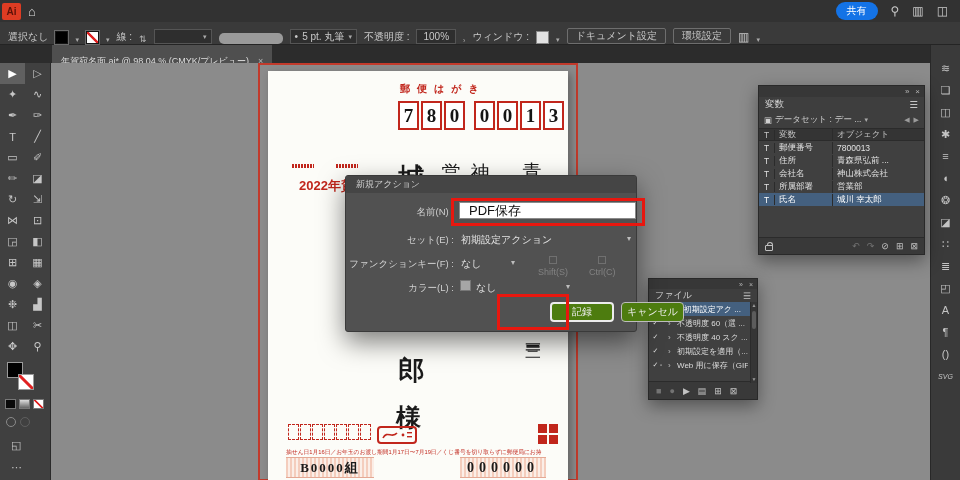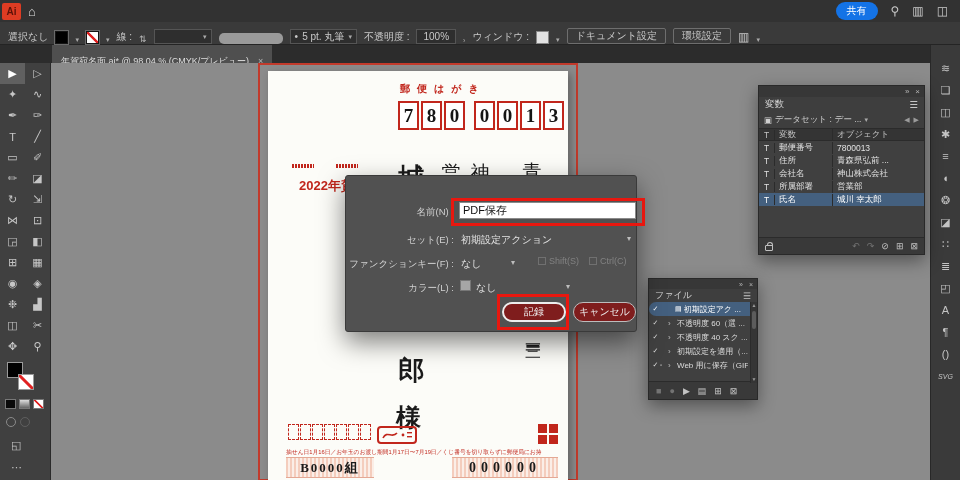--- a/index.html
+++ b/index.html
@@ -105,37 +105,37 @@
     border:2px solid #c1261c;border-radius:4px;display:flex;align-items:center;}
   .red-grid{position:absolute;left:270px;top:353px;width:20px;height:20px;display:flex;flex-wrap:wrap;gap:2px;}
   .red-sq{width:9px;height:9px;background:#c1261c;}
   .lottery-note{position:absolute;left:18px;top:377px;width:266px;font-size:6px;color:#c1261c;
     white-space:nowrap;overflow:hidden;transform:scaleX(.96);transform-origin:left;}
   .band{position:absolute;top:386px;height:21px;display:flex;align-items:center;justify-content:center;
     background:repeating-linear-gradient(90deg,#f4cdbd 0 2px,#fbeee7 2px 4px);
     border-top:1px solid #e4a894;border-bottom:1px solid #e4a894;
     font-family:"Liberation Serif",serif;font-weight:bold;color:#1b1b1b;}
   .band-left{left:18px;width:88px;font-size:13px;letter-spacing:2px;}
-  .band-right{left:184px;width:106px;font-size:14px;letter-spacing:5px;}
+  .band-right{left:192px;width:86px;font-size:14px;letter-spacing:5px;}
 
   
   .dialog{position:absolute;left:345px;top:175px;width:292px;height:157px;background:#515151;
     border:1px solid #3a3a3a;border-radius:3px;box-shadow:0 10px 26px rgba(0,0,0,.5);z-index:20;}
   .dlg-title{height:17px;background:#454545;border-radius:3px 3px 0 0;font-size:9px;
     color:#d2d2d2;line-height:17px;padding-left:10px;}
   .dlg-label{position:absolute;left:0;width:108px;text-align:right;font-size:9.5px;color:#d0d0d0;white-space:nowrap;}
   .dlg-input{position:absolute;left:113px;top:26px;width:177px;height:17px;background:#fff;
-    border:1px solid #8a8a8a;font-size:11px;color:#111;padding:0 3px;font-family:"Liberation Sans",sans-serif;}
+    border:1px solid #8a8a8a;font-size:13px;color:#111;padding:0 9px;font-family:"Liberation Sans",sans-serif;}
   .dlg-value{position:absolute;font-size:10px;color:#e3e3e3;white-space:nowrap;}
   .dlg-caret{position:absolute;font-size:8px;color:#bdbdbd;}
-  .dlg-chk{position:absolute;display:flex;gap:3px;align-items:center;font-size:9px;color:#828282;}
+  .dlg-chk{position:absolute;display:flex;gap:3px;align-items:center;font-size:9px;color:#828282;flex-direction:column;}
   .chk-box{width:8px;height:8px;border:1px solid #707070;}
   .dlg-swatch{position:absolute;left:114px;top:104px;width:11px;height:11px;background:#a6a6a6;border:1px solid #777;}
-  .dlg-btn{position:absolute;top:126px;height:20px;border-radius:10px;font-size:10px;
-    display:flex;align-items:center;justify-content:center;color:#ededed;background:#7f1d1d;}
+  .dlg-btn{position:absolute;top:126px;height:20px;border-radius:4px;font-size:10px;
+    display:flex;align-items:center;justify-content:center;color:#ededed;background:#4d7c0f;margin-left:48px;}
   .btn-record{left:156px;width:64px;border:2px solid #ededed;}
   .btn-cancel{left:227px;width:63px;border:1px solid #bdbdbd;}
 
   
   .anno{position:absolute;border:3px solid #E8170F;z-index:40;}
   .anno-name{left:451px;top:198px;width:194px;height:28px;}
   .anno-record{left:497px;top:294px;width:72px;height:36px;}
 
   
   .panel{position:absolute;background:#3e3e3e;border:1px solid #292929;
@@ -340,20 +340,21 @@
       <span class="red-sq"></span>
       <span class="red-sq"></span>
       <span class="red-sq"></span>
     </div>
     <div class="lottery-note">抽せん日1月16日／お年玉のお渡し期間1月17日〜7月19日／くじ番号を切り取らずに郵便局にお持ちください。</div>
     <div class="band band-left">B0000組</div>
     <div class="band band-right">000000</div>
   </div>
 
   <div class="dialog">
+    <div class="dlg-title">新規アクション</div>
     <div class="dlg-label" style="top:30px">名前(N) :</div>
     <input class="dlg-input" type="text" value="PDF保存" style="">
     <div class="dlg-label" style="top:58px">セット(E) :</div>
     <div class="dlg-value" style="left:115px;top:57px">初期設定アクション</div>
     <div class="dlg-caret" style="left:281px;top:58px">▾</div>
     <div class="dlg-label" style="top:82px">ファンクションキー(F) :</div>
     <div class="dlg-value" style="left:115px;top:81px">なし</div>
     <div class="dlg-caret" style="left:165px;top:82px">▾</div>
     <div class="dlg-chk" style="left:192px;top:80px">
       <span class="chk-box"></span>

